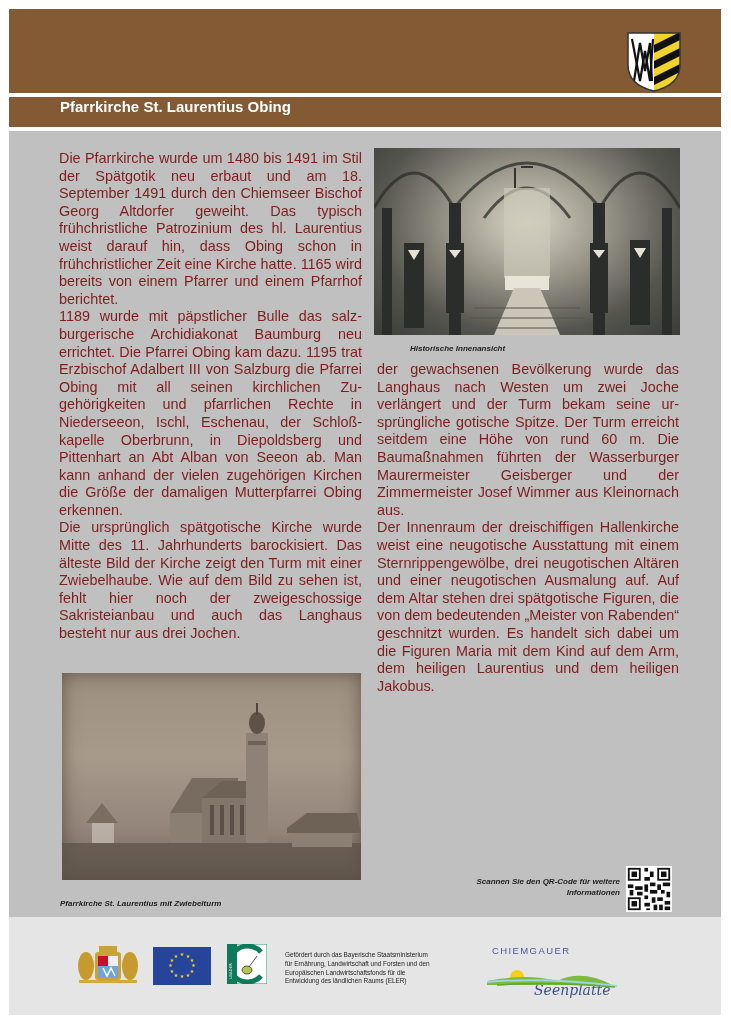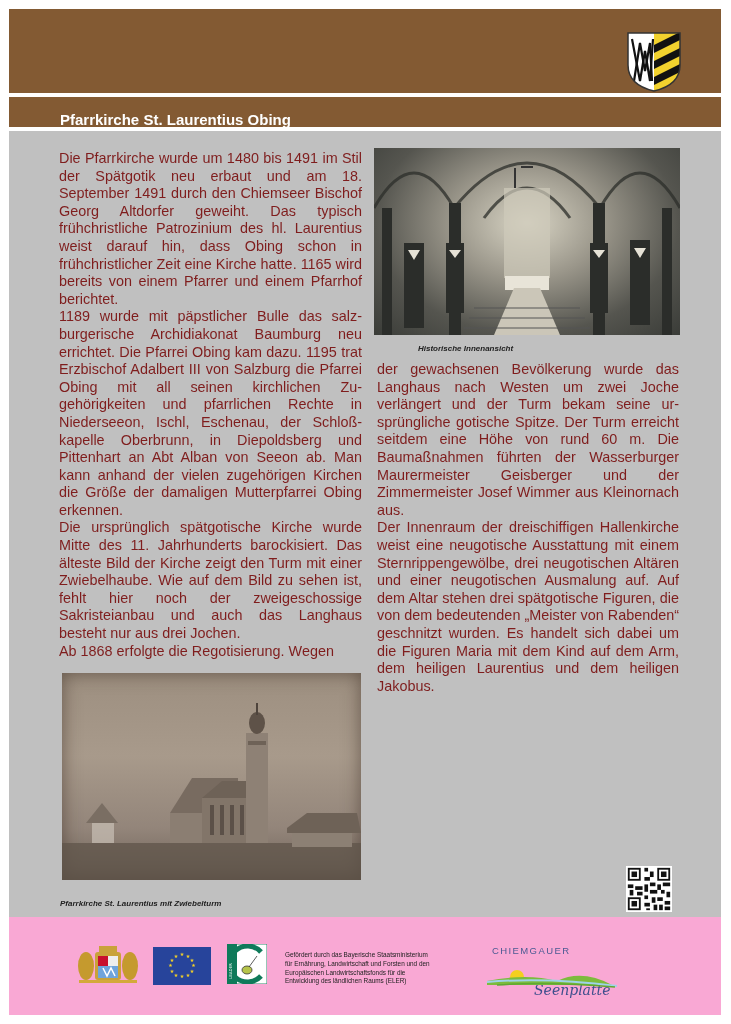--- a/index.html
+++ b/index.html
@@ -16,21 +16,21 @@
     color: #ffffff; letter-spacing: -0.2px; white-space: nowrap;
   }
   .crest {
     position: absolute; left: 617px; top: 22px; width: 56px; height: 62px;
   }
   .sub-bar {
     position: absolute; left: 9px; top: 97px; width: 712px; height: 30px;
     background: #835a33;
   }
   .sub-title {
-    position: absolute; left: 51px; top: 14px; font-size: 15px; font-weight: bold; color: #ffffff;
+    position: absolute; left: 51px; top: 1px; font-size: 15px; font-weight: bold; color: #ffffff;
   }
   .content {
     position: absolute; left: 9px; top: 131px; width: 712px; height: 786px;
     background: #c0c0c0;
   }
   .col {
     position: absolute; font-size: 14.4px; line-height: 17.6px; color: #7f1d1d;
     text-align: justify; hyphens: manual;
   }
   .col p { margin: 0; }
@@ -39,37 +39,37 @@
   .photo-interior {
     position: absolute; left: 365px; top: 17px; width: 306px; height: 187px;
     background:
       radial-gradient(ellipse at 50% 40%, #d8d4c4 0%, #9a968a 35%, #55554f 70%, #3a3c38 100%);
     overflow: hidden;
   }
   .photo-interior svg { position: absolute; left: 0; top: 0; }
   .caption {
     position: absolute; font-size: 8px; font-style: italic; font-weight: bold; color: #222;
   }
-  .cap-interior { left: 371px; top: 213px; padding-left: 38px; }
+  .cap-interior { left: 363px; top: 213px; padding-left: 38px; }
   .photo-exterior {
     position: absolute; left: 53px; top: 542px; width: 299px; height: 207px;
     background: linear-gradient(180deg, #9d8f80 0%, #a89a8b 40%, #93857a 75%, #6e6258 100%);
     overflow: hidden; box-shadow: inset 0 0 18px rgba(60,45,35,0.6);
   }
   .photo-exterior svg { position: absolute; left: 0; top: 0; }
   .cap-exterior { left: 51px; top: 756px; margin-top: 12px; }
   .qr-text {
     position: absolute; right: 101px; top: 745px; width: 200px; text-align: right;
     font-size: 8px; font-style: italic; font-weight: bold; color: #222; line-height: 11px;
   }
   .qr {
     position: absolute; left: 617px; top: 735px; width: 46px; height: 46px; background: #fff;
   }
   .footer {
-    position: absolute; left: 9px; top: 917px; width: 712px; height: 98px; background: #f9a8d4;
+    position: absolute; left: 9px; top: 917px; width: 712px; height: 98px; background: #e5e5e5;
   }
   .logo { position: absolute; }
   .funding-text {
     position: absolute; left: 276px; top: 34px; font-size: 6.4px; line-height: 8.8px; color: #222;
     width: 170px;
   }
   .chiem-word {
     position: absolute; left: 483px; top: 28px; font-size: 9.5px; letter-spacing: 1.4px; color: #4a5a93;
   }
   .seen-word {
@@ -108,21 +108,20 @@
 <div class="sub-bar">
   <div class="sub-title">Pfarrkirche St. Laurentius Obing</div>
 </div>
 
 <div class="content">
 
   <div class="col col-left">
     <p>Die Pfarrkirche wurde um 1480 bis 1491 im Stil der Spätgotik neu erbaut und am 18. September 1491 durch den Chiemseer Bi­schof Georg Altdorfer geweiht. Das typisch frühchristliche Patrozinium des hl. Laurenti­us weist darauf hin, dass Obing schon in frühchristlicher Zeit eine Kirche hatte. 1165 wird bereits von einem Pfarrer und einem Pfarrhof berichtet.</p>
     <p>1189 wurde mit päpstlicher Bulle das salz­burgerische Archidiakonat Baumburg neu errichtet. Die Pfarrei Obing kam dazu. 1195 trat Erzbischof Adalbert III von Salzburg die Pfarrei Obing mit all seinen kirchlichen Zu­gehörigkeiten und pfarrlichen Rechte in Niederseeon, Ischl, Eschenau, der Schloß­kapelle Oberbrunn, in Diepoldsberg und Pittenhart an Abt Alban von Seeon ab. Man kann anhand der vielen zugehörigen Kir­chen die Größe der damaligen Mutterpfar­rei Obing erkennen.</p>
     <p>Die ursprünglich spätgotische Kirche wurde Mitte des 11. Jahrhunderts barockisiert. Das älteste Bild der Kirche zeigt den Turm mit einer Zwiebelhaube. Wie auf dem Bild zu sehen ist, fehlt hier noch der zweige­schossige Sakristeianbau und auch das Langhaus besteht nur aus drei Jochen.</p>
-    <p>Ab 1868 erfolgte die Regotisierung. Wegen</p>
   </div>
 
   <div class="photo-interior">
     <svg width="306" height="187" viewBox="0 0 306 187">
       <g fill="none" stroke="#2c2e2a" stroke-width="3" opacity="0.75">
         <path d="M0,60 Q40,-10 80,60"></path>
           <path d="M80,60 Q153,-30 226,60"></path>
           <path d="M226,60 Q266,-10 306,60"></path>
         <path d="M110,70 Q153,10 196,70"></path>
       </g>
@@ -179,20 +178,24 @@
       <ellipse cx="195" cy="50" rx="8" ry="11" fill="#5e5248"></ellipse>
       <rect x="194" y="30" width="2" height="12" fill="#4e443c"></rect>
       <rect x="30" y="145" width="22" height="25" fill="#c9c1b6" opacity="0.7"></rect>
       <polygon points="24,150 40,130 56,150" fill="#7a6e63"></polygon>
       <polygon points="225,155 245,140 295,140 299,160 225,160" fill="#6e6257"></polygon>
       <rect x="230" y="160" width="60" height="14" fill="#8c8074"></rect>
     </svg>
   </div>
   <div class="caption cap-exterior">Pfarrkirche St. Laurentius mit Zwiebelturm</div>
 
+  <div class="qr-text">
+    <div>Scannen Sie den QR-Code für weitere</div>
+    <div>Informationen</div>
+  </div>
   <svg class="qr" viewBox="0 0 25 25">
     <rect width="25" height="25" fill="#fff"></rect>
     <g fill="#111">
       <rect x="1" y="1" width="7" height="7"></rect>
         <rect x="17" y="1" width="7" height="7"></rect>
         <rect x="1" y="17" width="7" height="7"></rect>
     </g>
     <g fill="#fff">
       <rect x="2" y="2" width="5" height="5"></rect>
         <rect x="18" y="2" width="5" height="5"></rect>

